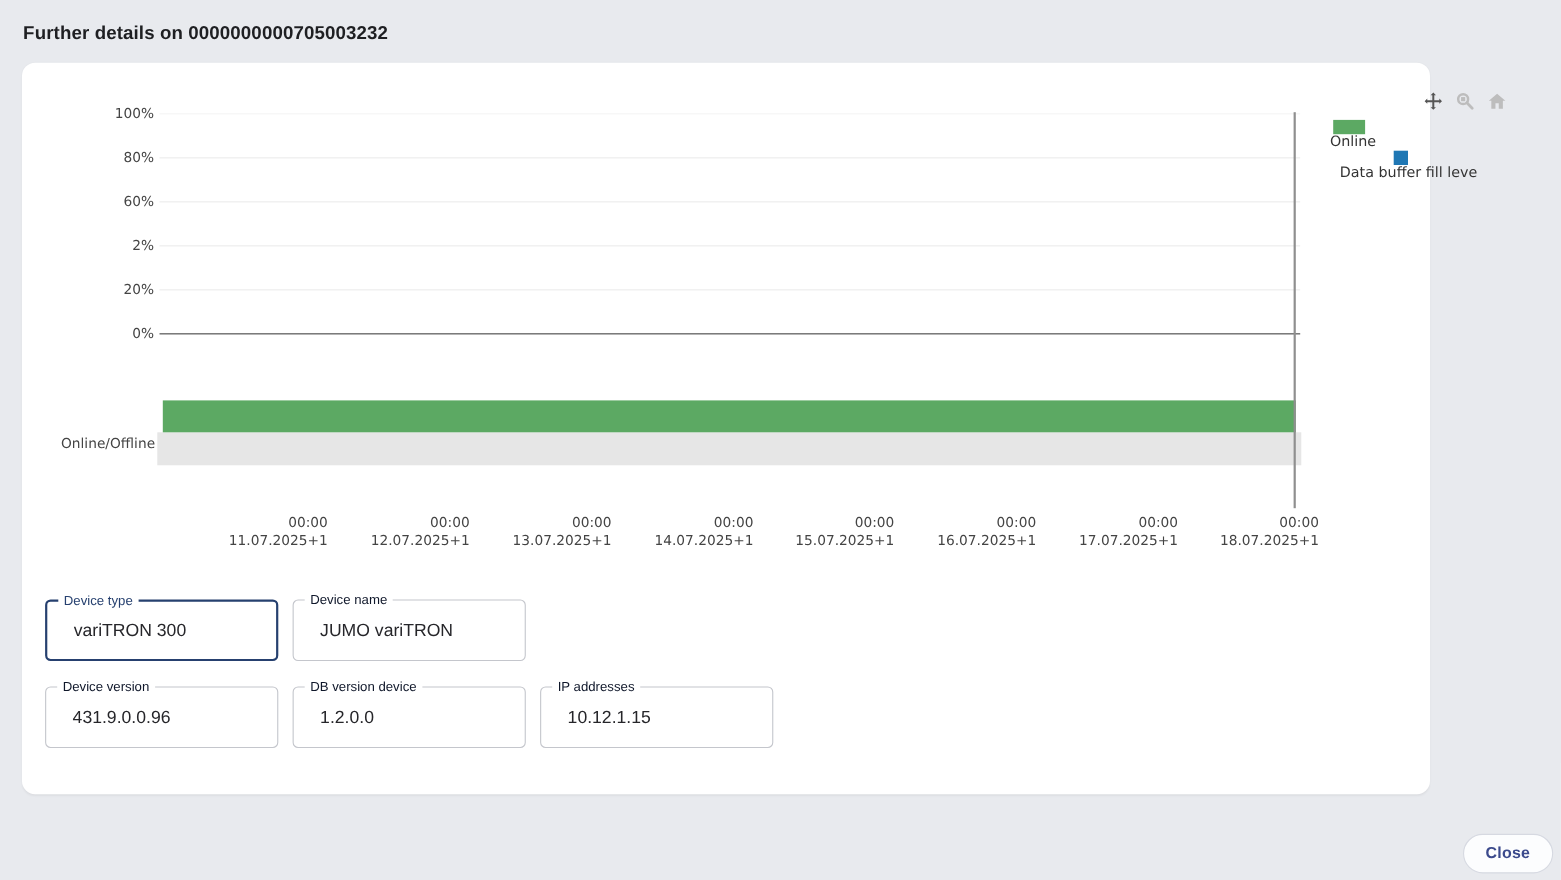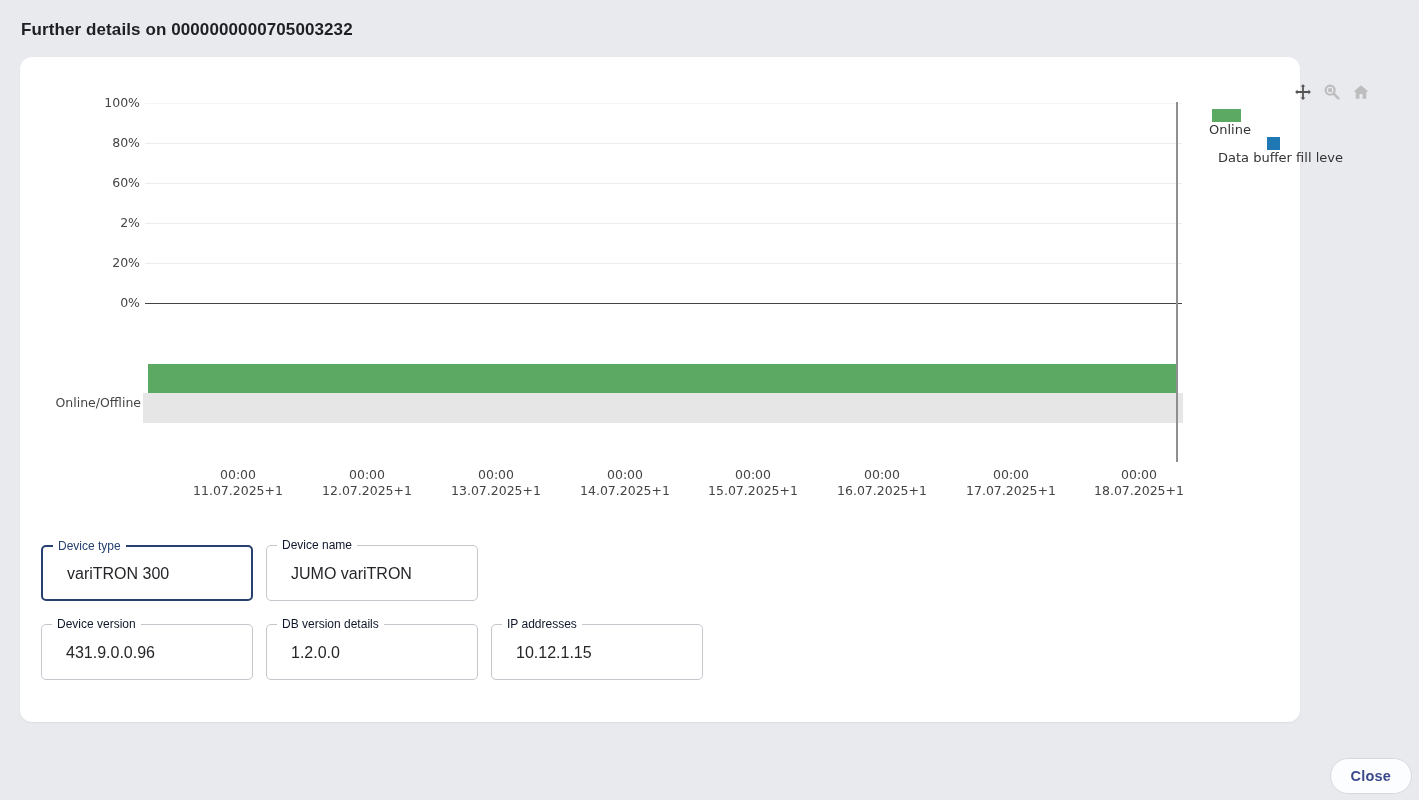--- a/index.html
+++ b/index.html
@@ -28,21 +28,21 @@
   .gridline { position:absolute; left:125px; width:1037px; height:1px; background:#ececec; }
   .gridline.top { background:#f4f4f4; }
   .gridline.zero { background:#444; }
   .bar { position:absolute; }
   .row-label {
     position:absolute; left:0; top:338px; width:121px; height:16px; line-height:16px;
     text-align:right; font-size:12.5px;
   }
   .now-line { position:absolute; left:1156px; top:45px; width:2px; height:360px; }
   .xtick { position:absolute; top:410px; width:120px; text-align:center; font-size:12.5px; line-height:16px; }
-  .xtick span { display:block; }
+  .xtick span { display:block;text-align:right; }
   .legend-item { position:absolute; display:flex; align-items:center; font-size:13px; color:#333; cursor:pointer;flex-direction:column; }
   .legend-swatch { display:inline-block; margin-right:7px; }
   .chart-toolbar { position:absolute; top:26px; right:28px; display:flex; gap:11px; }
   .tool-icon { width:18px; height:18px; cursor:pointer; }
   .tool-icon svg { width:18px; height:18px; display:block; }
   
   .field {
     position:absolute; width:212px; height:56px;
     border:1px solid #c4c6cc; border-radius:5px; background:#fff;
   }
@@ -164,21 +164,21 @@
   </div>
   <div class="field" style="left:246px; top:488px;">
     <span class="flabel">Device name</span>
     <input readonly="" value="JUMO variTRON" style="">
   </div>
   <div class="field" style="left:21px; top:567px;">
     <span class="flabel">Device version</span>
     <input readonly="" value="431.9.0.0.96" style="">
   </div>
   <div class="field" style="left:246px; top:567px;">
-    <span class="flabel">DB version details</span>
+    <span class="flabel">DB version device</span>
     <input readonly="" value="1.2.0.0" style="">
   </div>
   <div class="field" style="left:471px; top:567px;">
     <span class="flabel">IP addresses</span>
     <input readonly="" value="10.12.1.15" style="">
   </div>
 
 </div>
 
 <button class="close-btn">Close</button>

